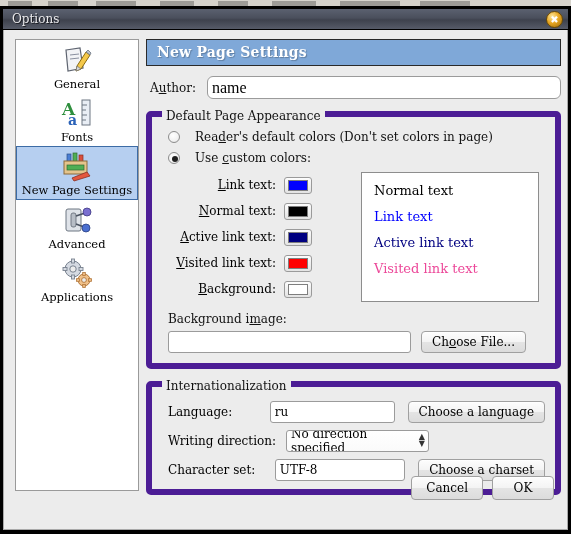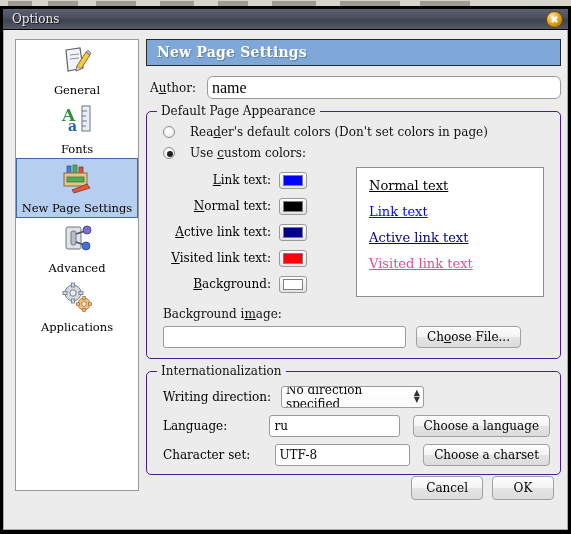--- a/index.html
+++ b/index.html
@@ -68,21 +68,20 @@
     position: absolute; left: 11px; top: 9px;
     width: 124px; height: 452px;
     background: #ffffff;
     border: 1px solid #9a9a9a;
     overflow: hidden;
   }
   .side-item {
     display: flex; flex-direction: column; align-items: center;
     padding: 3px 0 2px 0; margin: 1px 1px 0 1px;
     cursor: pointer;
-    gap: 6px;
   }
   .side-item .s-label {
     font-size: 11.5px; color: #000; margin-top: 1px;
     font-family: "DejaVu Serif", serif; white-space: nowrap;
   }
   .side-item.selected {
     background: #b6cff0;
     border: 1px solid #3c6ba5;
     margin: 0 0 0 0;
   }
@@ -114,21 +113,21 @@
     font-size: 12px; color: #000;
     display: flex; align-items: center;
     font-family: "DejaVu Serif", serif;
   }
   #author-input { flex: 1; margin-left: 11px; height: 23px;
     font-family: Liberation Serif, serif; font-size: 16px; border-radius: 6px; }
 
   
   .group {
     position: relative;
-    border: 1px solid #4c1d95; border-radius: 5px;
+    border: 6px solid #4c1d95; border-radius: 5px;
     margin-top: 12px; padding: 12px 10px 10px 10px;
     background: #ececec;
   }
   .group > .g-title {
     position: absolute; top: -8px; left: 10px;
     background: #ececec; padding: 0 4px;
     font-size: 12px; color: #111;
     font-family: "DejaVu Serif", serif;
   }
 
@@ -158,21 +157,21 @@
     cursor: pointer;
   }
   .swatch { width: 20px; height: 11px; border: 1px solid #7e7e7e; }
 
   #preview {
     flex: 1; margin-left: 14px; margin-right: 6px;
     background: #ffffff; border: 1px solid #8d8d8d;
     padding: 10px 0 0 12px;
   }
   #preview div { font-size: 13px; margin-bottom: 11px;
-      font-family: "DejaVu Serif", serif; text-decoration: underline; }
+      font-family: "DejaVu Serif", serif; }
 
   #bgimg-block { margin-top: 6px; padding-left: 6px; }
   #bgimg-row { display: flex; align-items: center; margin-top: 4px; }
   #bgimg-input { width: 243px; height: 22px; }
 
   .btn {
     background: linear-gradient(to bottom, #fdfdfd 0%, #f4f4f4 48%, #e4e4e4 52%, #dcdcdc 100%);
     border: 1px solid #a0a0a0; border-radius: 4px;
     font-size: 12px; color: #000; font-family: "DejaVu Serif", serif;
     padding: 3px 10px; cursor: pointer; white-space: nowrap;
@@ -396,38 +395,38 @@
             </div>
             <span class="btn" id="choose-file-btn"><span>Ch</span><span class="mn">o</span><span>ose File...</span></span>
           </div>
         </div>
       </div>
 
       <div class="group" style="padding-top:14px;padding-bottom:6px">
         <div class="g-title">Internationalization</div>
 
         <div class="intl-row">
+          <span class="i-lab">Language:</span>
+          <div class="tfield intl-field">
+            <span>ru</span>
+          </div>
+          <span class="btn intl-btn">Choose a language</span>
+        </div>
+
+        <div class="intl-row">
           <span class="i-lab">Writing direction:</span>
           <div class="combo">
             <span>No direction specified</span>
             <span class="arrows">
                 <span>▲</span>
                 <span>▼</span>
               </span>
           </div>
         </div>
 
-        <div class="intl-row">
-          <span class="i-lab">Language:</span>
-          <div class="tfield intl-field">
-            <span>ru</span>
-          </div>
-          <span class="btn intl-btn">Choose a language</span>
-        </div>
-
         <div class="intl-row" style="margin-bottom:2px">
           <span class="i-lab">Character set:</span>
           <div class="tfield intl-field">
             <span>UTF-8</span>
           </div>
           <span class="btn intl-btn">Choose a charset</span>
         </div>
       </div>
 
     </div>

